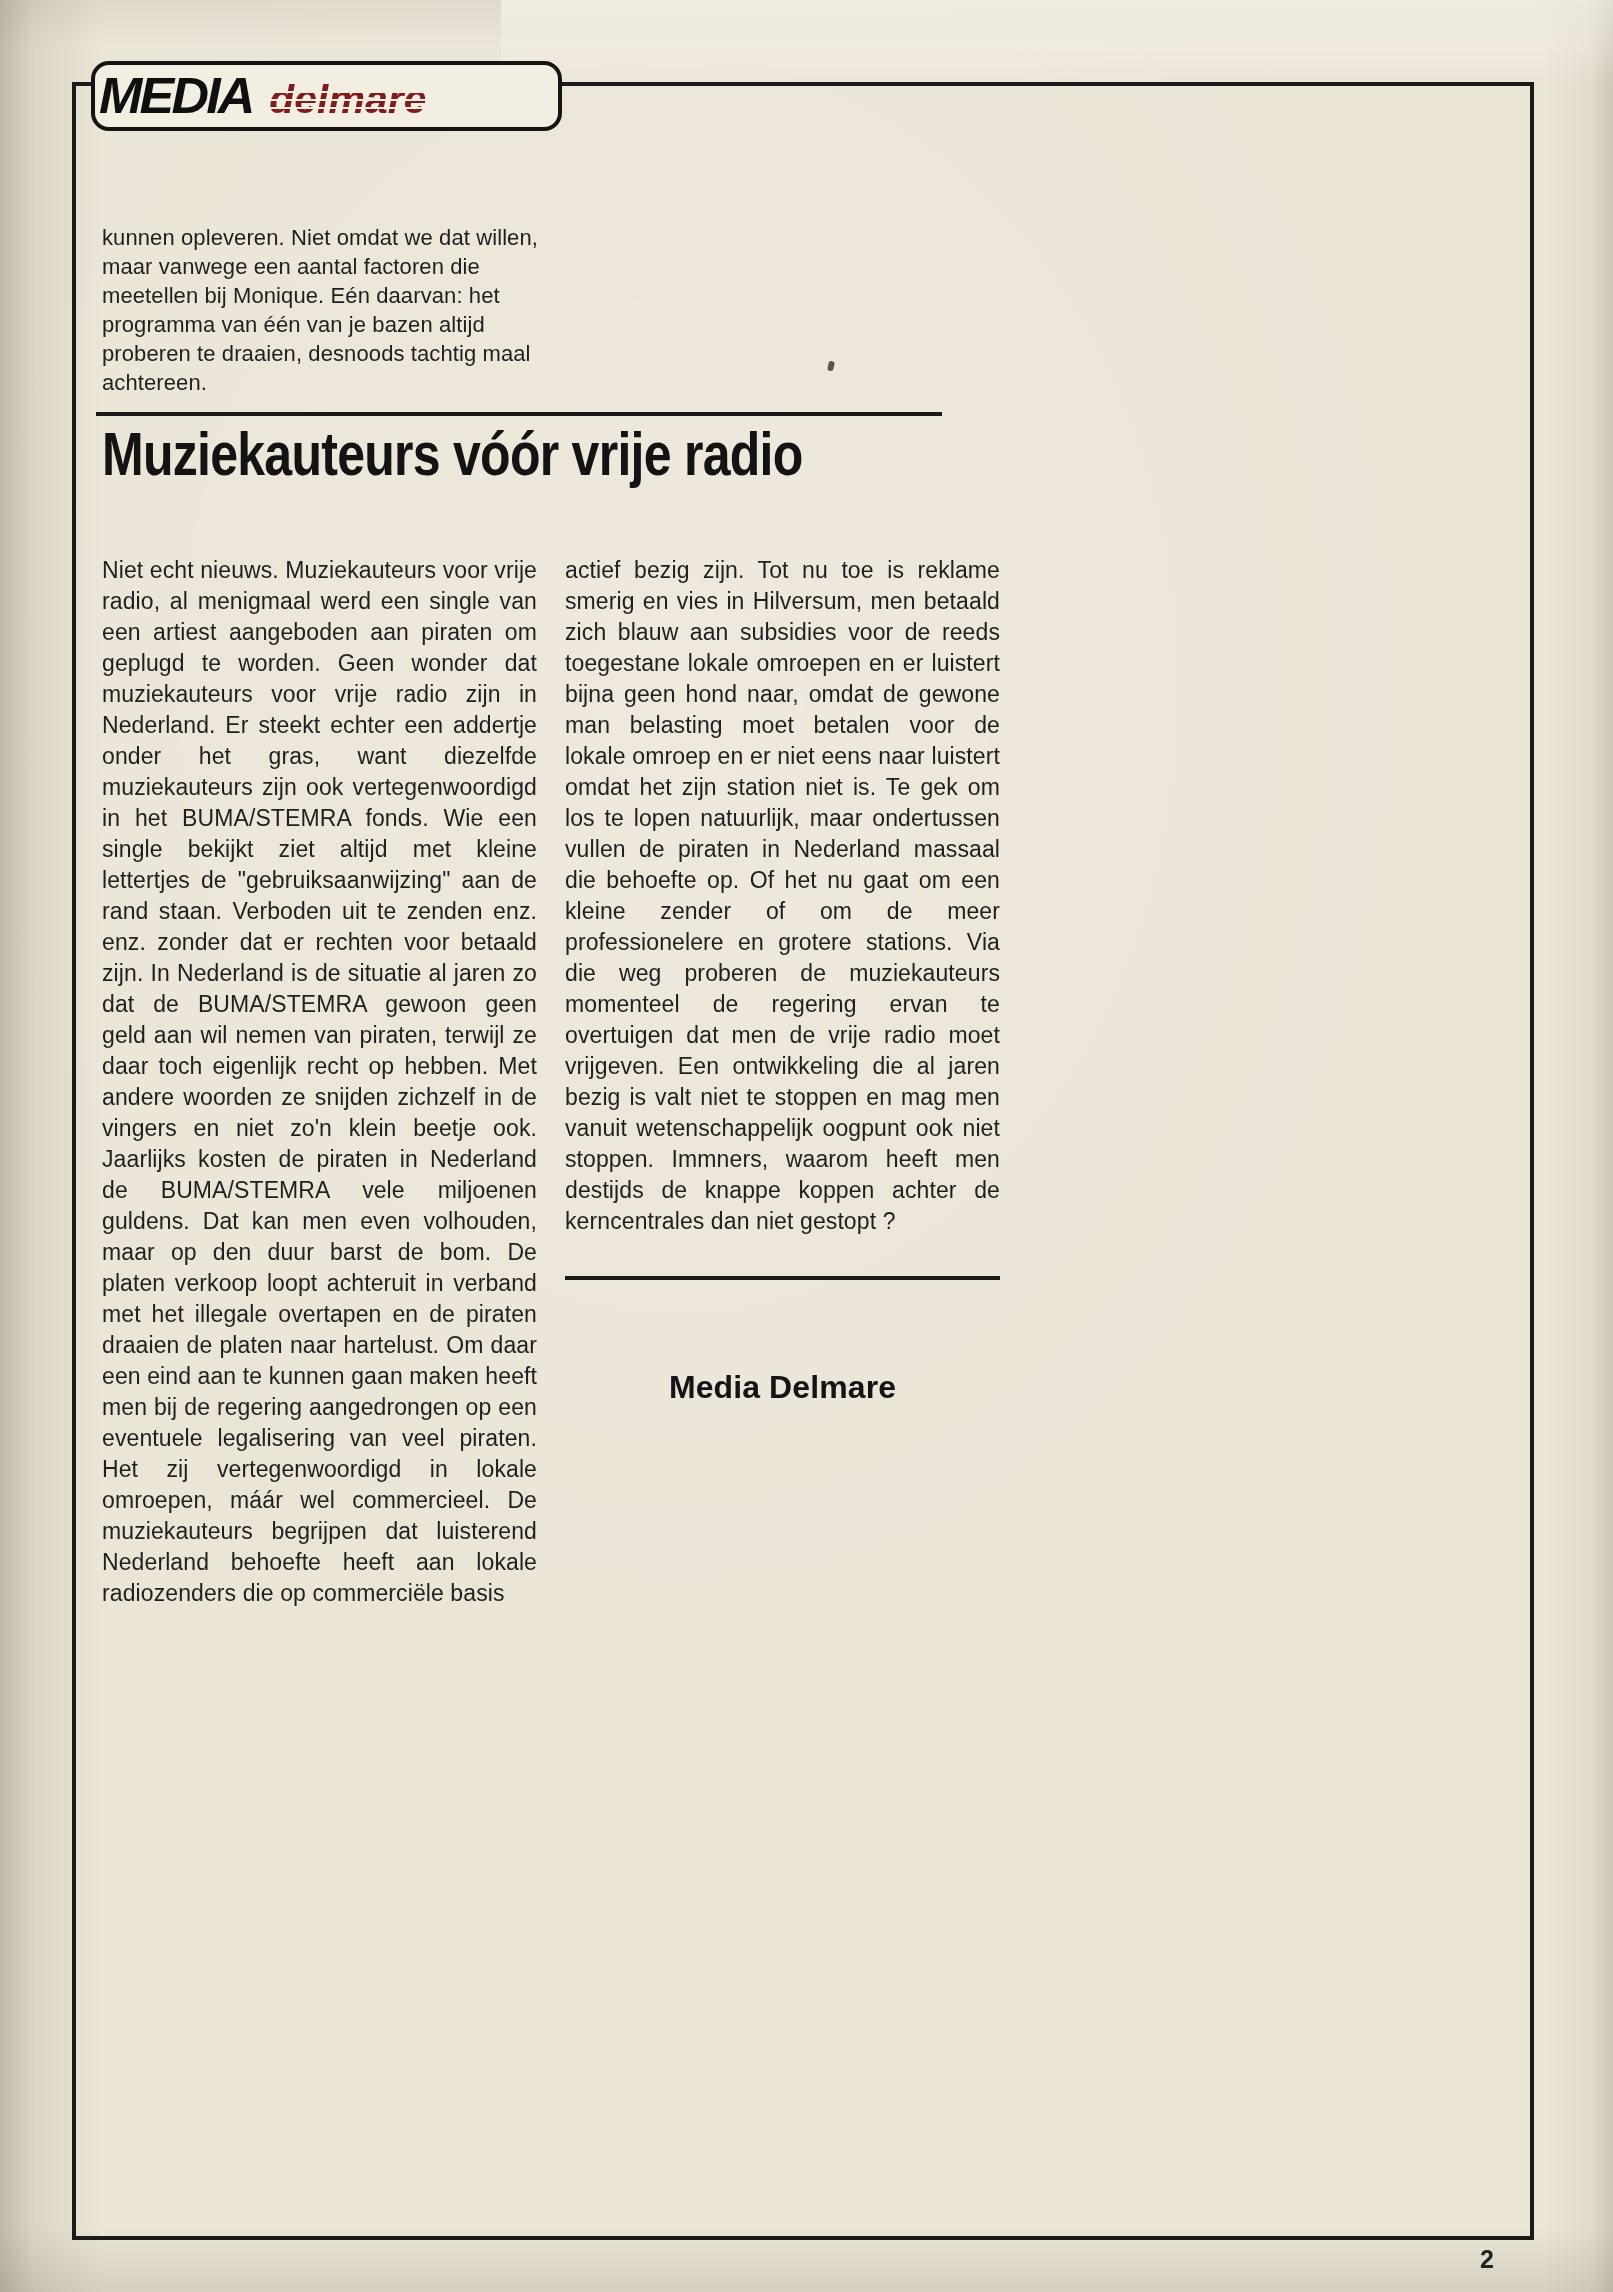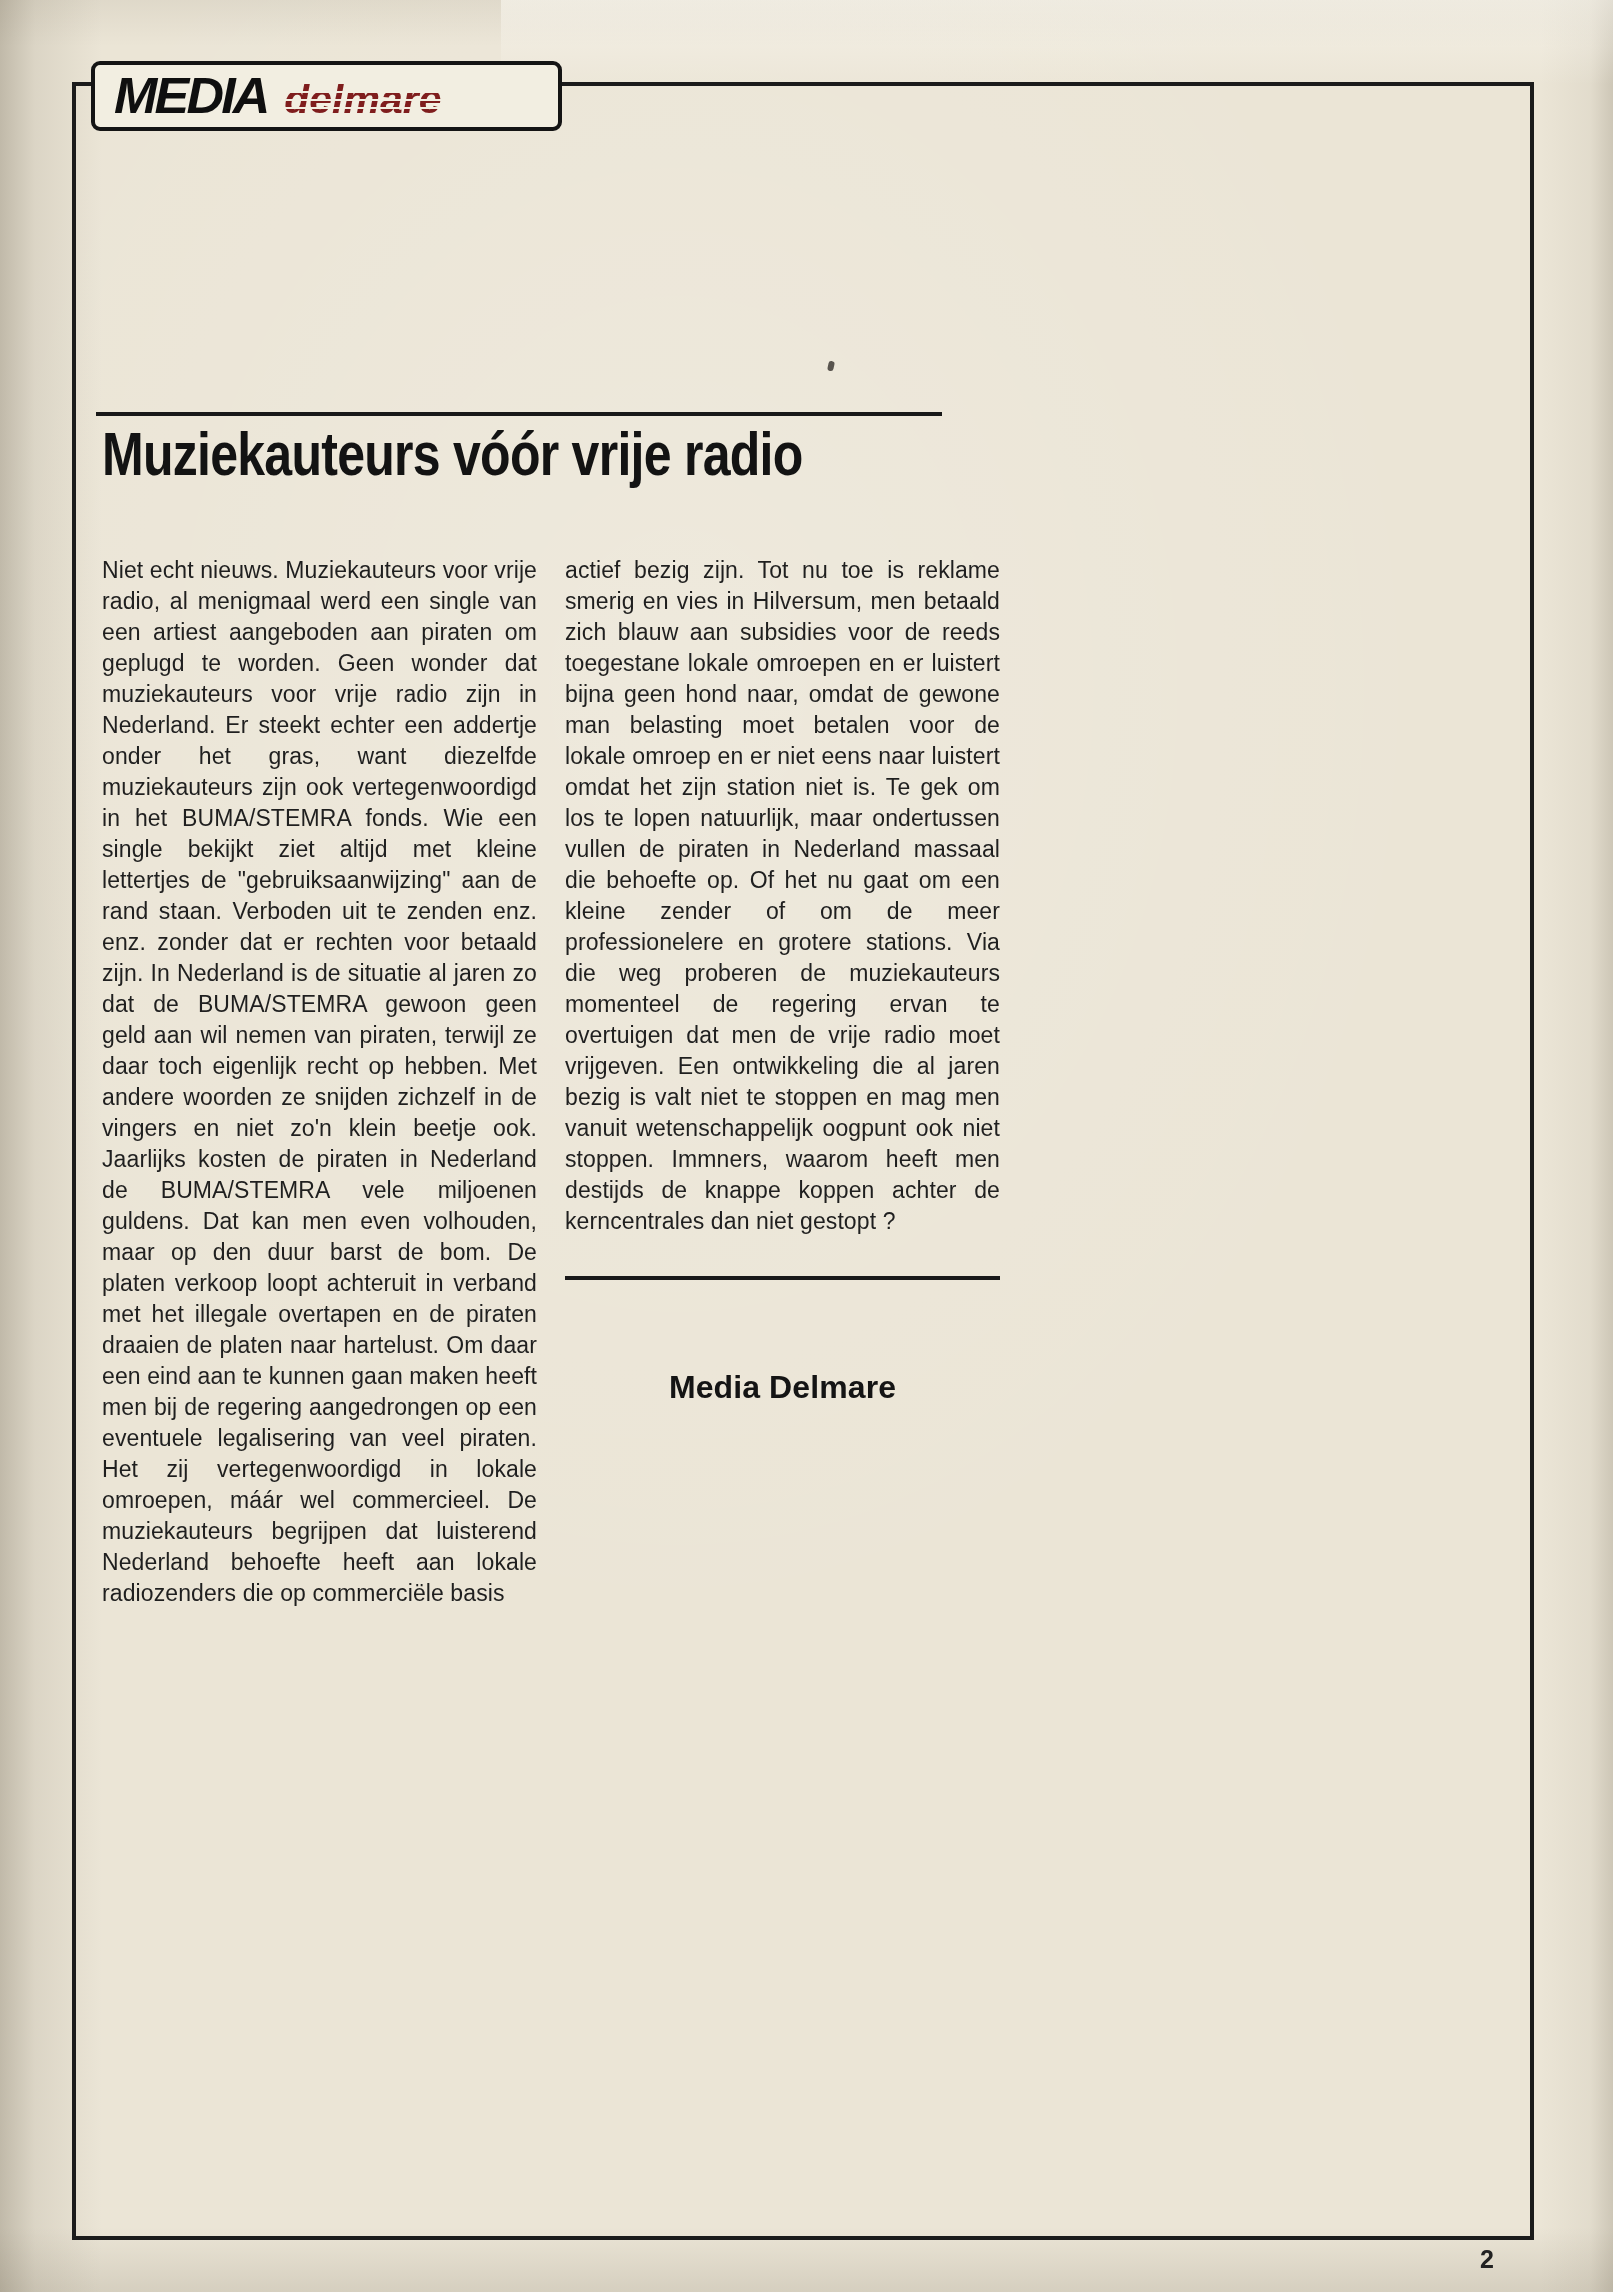--- a/index.html
+++ b/index.html
@@ -33,23 +33,23 @@
     position: absolute; left: 72px; top: 82px;
     width: 1462px; height: 2158px;
     border: 4.6px solid #1b1b1b;
     z-index: 1;
   }
   .logo-box {
     position: absolute; left: 91px; top: 61px;
     width: 471px; height: 70px;
     background: #f2eee1;
     border: 4.6px solid #141414;
-    border-radius: 9px;
+    border-radius: 18px;
     display: flex; align-items: center;
-    padding: 0 19px;
+    padding: 0 4px;
     z-index: 3;
   }
   .logo-media {
     font-weight: bold; font-style: italic;
     font-size: 52px; letter-spacing: -2.8px;
     color: #0f0f0f;
     transform: scaleY(0.95);
     white-space: nowrap;
   }
   .logo-delmare {
@@ -145,20 +145,21 @@
 
   <div class="ghost-band"></div>
 
   <div class="frame"></div>
 
   <div class="logo-box">
     <span class="logo-media">MEDIA</span>
     <span class="logo-delmare">delmare</span>
   </div>
 
+  <p class="intro">kunnen opleveren. Niet omdat we dat willen, maar vanwege een aantal factoren die meetellen bij Monique. Eén daarvan: het programma van één van je bazen altijd proberen te draaien, desnoods tachtig maal achtereen.</p>
 
   <div class="speck"></div>
 
   <div class="rule rule-top"></div>
 
   <h1 class="headline">Muziekauteurs vóór vrije radio</h1>
 
   <div class="columns">
     <p class="col">Niet echt nieuws. Muziekauteurs voor vrije radio, al menigmaal werd een single van een artiest aangeboden aan piraten om geplugd te worden. Geen wonder dat muziekauteurs voor vrije radio zijn in Nederland. Er steekt echter een addertje onder het gras, want diezelfde muziekauteurs zijn ook vertegenwoordigd in het BUMA/STEMRA fonds. Wie een single bekijkt ziet altijd met kleine lettertjes de "gebruiksaanwijzing" aan de rand staan. Verboden uit te zenden enz. enz. zonder dat er rechten voor betaald zijn. In Nederland is de situatie al jaren zo dat de BUMA/STEMRA gewoon geen geld aan wil nemen van piraten, terwijl ze daar toch eigenlijk recht op hebben. Met andere woorden ze snijden zichzelf in de vingers en niet zo'n klein beetje ook. Jaarlijks kosten de piraten in Nederland de BUMA/STEMRA vele miljoenen guldens. Dat kan men even volhouden, maar op den duur barst de bom. De platen verkoop loopt achteruit in verband met het illegale overtapen en de piraten draaien de platen naar hartelust. Om daar een eind aan te kunnen gaan maken heeft men bij de regering aangedrongen op een eventuele legalisering van veel piraten. Het zij vertegenwoordigd in lokale omroepen, máár wel commercieel. De muziekauteurs begrijpen dat luisterend Nederland behoefte heeft aan lokale radiozenders die op commerciële basis</p>
     <div class="col">

